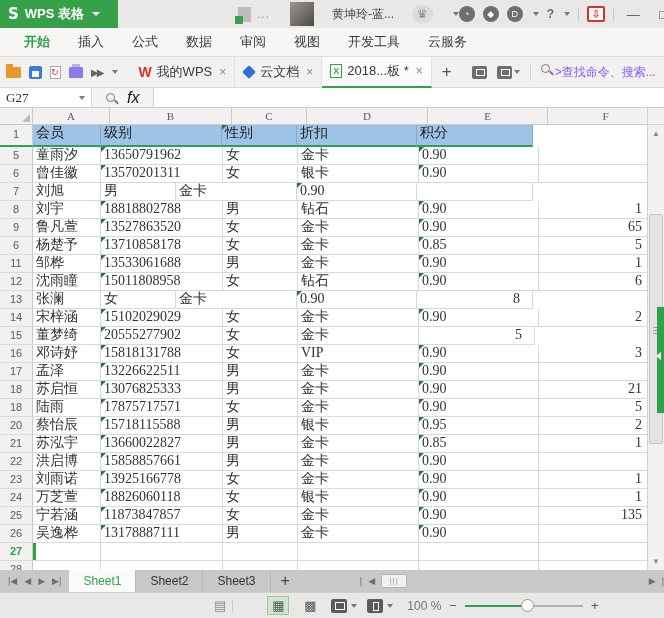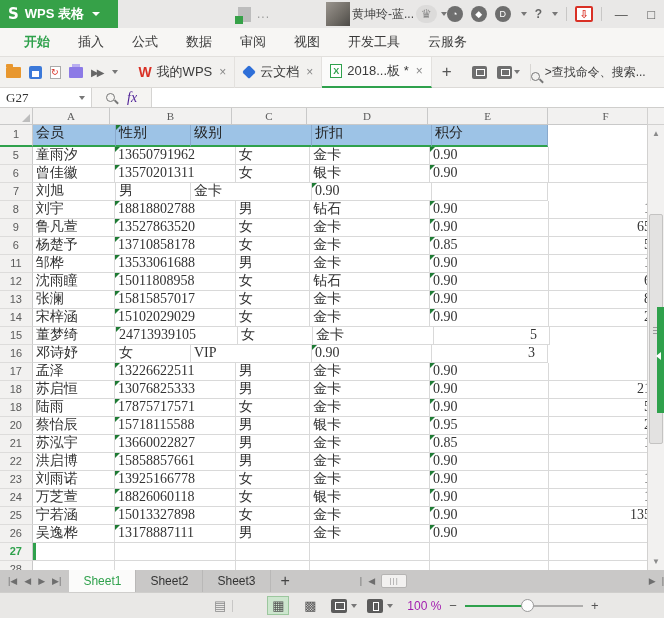--- a/index.html
+++ b/index.html
@@ -45,40 +45,40 @@
 .dtabs{display:flex;align-items:stretch;height:31px;margin-left:6px}
 .dtab{display:flex;align-items:center;gap:5px;padding:0 8px;font-size:13px;color:#3a3a3a;border-right:1px solid #E3E1DE}
 .dtab .x{color:#888;font-size:12px;padding-left:2px}
 .dtab.active{background:#FBFBFA;border-bottom:2px solid #2FA14C}
 .wlogo{color:#D93025;font-weight:bold;font-size:14px}
 .cube{width:12px;height:12px;background:#2E6FD8;transform:rotate(45deg) scale(.8);border-radius:2px}
 .xlsdoc{width:12px;height:14px;background:#fff;border:1px solid #2FA14C;color:#2FA14C;font-size:9px;line-height:13px;text-align:center;font-weight:bold}
 .addtab{padding:0 10px;font-size:17px;color:#555;display:flex;align-items:center}
 .tbic{width:15px;height:13px;background:#6E6E6E;border-radius:2px;position:relative;margin-left:10px}
 .tbic:after{content:"";position:absolute;left:4px;top:3px;width:7px;height:5px;border:1px solid #fff}
-.searchbox{margin-left:10px;display:flex;align-items:flex-end;gap:5px;border-left:1px solid #D8D6D3;color:#404040}
+.searchbox{margin-left:10px;display:flex;align-items:flex-start;gap:5px;border-left:1px solid #D8D6D3;padding-left:10px;color:#8b5cf6}
 .mag{width:9px;height:9px;border:1.5px solid #777;border-radius:50%;position:relative}
 .mag:after{content:"";position:absolute;left:7px;top:7px;width:5px;height:1.5px;background:#777;transform:rotate(45deg)}
 
 #formulabar{position:absolute;left:0;top:88px;width:664px;height:20px;background:#F5F4F2;border-bottom:1px solid #CFCECC;display:flex;align-items:stretch}
 .namebox{width:92px;background:#fff;border-right:1px solid #D5D4D2;display:flex;align-items:center;justify-content:space-between;padding:0 6px;font-family:"Liberation Serif","DejaVu Serif",serif;font-size:13px}
 .fxzone{display:flex;align-items:center;gap:12px;padding:0 14px;border-right:1px solid #D5D4D2}
-.fx{font-family:Liberation Serif, serif;font-style:italic;font-size:14px;color:#4c1d95}
+.fx{font-family:Liberation Sans, sans-serif;font-style:italic;font-size:16px;color:#0f172a}
 .finput{flex:1;background:#fff}
 
 #grid{position:absolute;left:0;top:108px;width:664px;height:462px;background:#fff;overflow:hidden}
 .cols{display:flex;height:17px}
 .corner{width:33px;background:#F2F1F0;border-right:1px solid #C9C9C9;border-bottom:1px solid #C9C9C9;position:relative}
 .corner:after{content:"";position:absolute;right:2px;bottom:2px;width:0;height:0;border-bottom:8px solid #BDBDBD;border-left:8px solid transparent}
 .colh{background:#F2F1F0;border-right:1px solid #C9C9C9;border-bottom:1px solid #C9C9C9;text-align:center;color:#5A5A5A;font-size:11px;line-height:16px;font-family:"Liberation Serif","DejaVu Serif",serif}
 .cols .idx-0{width:77px}.cols .idx-1{width:122px}.cols .idx-2{width:75px}.cols .idx-3{width:121px}.cols .idx-4{width:120px}.cols .idx-5{width:116px}
 .r{display:flex;height:18px}
 .rn{width:33px;background:#F2F1F0;border-right:1px solid #C9C9C9;border-bottom:1px solid #DDDCDB;color:#5A5A5A;text-align:center;font-size:11px;line-height:17px}
 .c{position:relative;border-right:1px solid #D9D9D9;border-bottom:1px solid #D9D9D9;padding:0 3px;font-family:"Liberation Serif","DejaVu Serif",serif;font-size:14px;line-height:16px;white-space:nowrap;overflow:hidden}
-.ca{width:83px}.cb{width:122px}.cc{width:75px}.cd{width:121px}.ce{width:120px}
+.ca{width:68px}.cb{width:122px}.cc{width:75px}.cd{width:121px}.ce{width:120px}
 .cf{width:116px;text-align:right;padding-right:12px}
 .tri{position:absolute;left:0;top:0;width:0;height:0;border-top:5px solid #1E7B34;border-right:5px solid transparent}
 .hr{height:22px}
 .hr .rn{line-height:19px;border-bottom:2px solid #2FA14C}
 .hr .c{background:#9DC3E6;border-right:1px solid #89A9CC;border-bottom:2px solid #2FA14C;font-size:14px;color:#222}
 .req{color:#E00000;font-weight:bold}
 .selected .rn{color:#2FA14C;font-weight:bold}
 .selected .ca{box-shadow:inset 3px 0 0 #2FA14C}
 
 #vscroll{position:absolute;right:0;top:0;width:17px;height:462px;background:#F2F1F0;border-left:1px solid #D2D1D0;display:flex;flex-direction:column;align-items:center}
@@ -102,40 +102,40 @@
 #statusbar{position:absolute;left:0;top:592px;width:664px;height:26px;background:#E9E8E6;border-top:1px solid #CFCECC;display:flex;align-items:center}
 .propsic{margin-left:214px;color:#8a8a8a;font-size:13px}
 .statsep{width:1px;height:12px;background:#C8C7C6;margin-left:6px}
 .viewgrp{display:flex;align-items:center;gap:10px;margin-left:34px}
 .vbtn{width:22px;height:19px;display:flex;align-items:center;justify-content:center;font-size:13px;color:#555}
 .vbtn.on{background:#CDE6CE;border:1px solid #9CC79E}
 .darkic{width:16px;height:14px;background:#5B5B5B;border-radius:2px;position:relative}
 .darkic:after{content:"";position:absolute;left:4px;top:3px;width:8px;height:6px;border:1px solid #fff}
 .darkic.alt:after{width:4px;height:7px;left:6px}
 .zoomgrp{display:flex;align-items:center;gap:8px;margin-left:14px}
-.zoomtxt{font-size:12px;color:#a21caf}
+.zoomtxt{font-size:12px;color:#737373}
 .zbtn{color:#555;font-size:13px}
 .ztrack{position:relative;width:118px;height:2px;background:#AFAEAD}
 .zfill{position:absolute;left:0;top:0;height:2px;width:62px;background:#2FA14C}
 .zhandle{position:absolute;left:56px;top:-6px;width:13px;height:13px;border-radius:50%;background:#FDFDFD;border:1px solid #9a9a9a}
 </style>
 </head>
 <body>
 
 <div id="titlebar">
   <div class="logo">
     <span class="s">S</span>
     <span class="lt">WPS 表格</span>
     <span class="wcaret"></span>
   </div>
   <div class="mid">
     <span class="minidoc"></span>
     <span class="dots">...</span>
   </div>
-  <div style="display:flex;align-items:center;gap:2px;margin-left:56px">
+  <div style="display:flex;align-items:center;gap:18px;margin-left:20px">
     <span class="avatar"></span>
     <span class="uname">黄坤玲-蓝...</span>
     <span class="crownbox">
       <span class="crown">♛</span>
     </span>
     <span class="gcaret"></span>
   </div>
   <div class="right">
     <span class="circ">◔</span>
     <span class="circ">◆</span>
@@ -220,22 +220,22 @@
       <div class="colh idx-1">B</div>
       <div class="colh idx-2">C</div>
       <div class="colh idx-3">D</div>
       <div class="colh idx-4">E</div>
       <div class="colh idx-5">F</div>
     </div>
 
   <div class="r hr">
     <div class="rn">1</div>
     <div class="c ca">会员</div>
+    <div class="c cd">级别</div>
     <div class="c cc"><span class="tri"></span><span>性别</span></div>
-    <div class="c cd">级别</div>
     <div class="c ce">折扣</div>
     <div class="c cf" style="text-align:left">积分</div>
   </div>
 
   <div>
 
   <div class="r idx-0">
         <div class="rn">5</div>
         <div class="c ca">童雨汐</div>
         <div class="c cb"><span class="tri"></span><span>13650791962</span></div>
@@ -302,46 +302,46 @@
         <div class="c ca">沈雨瞳</div>
         <div class="c cb"><span class="tri"></span><span>15011808958</span></div>
         <div class="c cc">女</div>
         <div class="c cd">钻石</div>
         <div class="c ce"><span class="tri"></span><span>0.90</span></div>
         <div class="c cf">6</div>
       </div>
       <div class="r idx-8">
         <div class="rn">13</div>
         <div class="c ca">张澜</div>
-        <div class="c cb"><span class="tri"></span><span>15815857017</span></div>
         <div class="c cc">女</div>
         <div class="c cd">金卡</div>
         <div class="c ce"><span class="tri"></span><span>0.90</span></div>
         <div class="c cf">8</div>
       </div>
       <div class="r idx-9">
         <div class="rn">14</div>
         <div class="c ca">宋梓涵</div>
         <div class="c cb"><span class="tri"></span><span>15102029029</span></div>
         <div class="c cc">女</div>
         <div class="c cd">金卡</div>
         <div class="c ce"><span class="tri"></span><span>0.90</span></div>
         <div class="c cf">2</div>
       </div>
       <div class="r idx-10">
         <div class="rn">15</div>
         <div class="c ca">董梦绮</div>
-        <div class="c cb"><span class="tri"></span><span>24713939105</span></div>
+        <div class="c cb"><span class="tri"></span><span>20555277902</span></div>
         <div class="c cc">女</div>
         <div class="c cd">金卡</div>
         <div class="c cf">5</div>
       </div>
       <div class="r idx-11">
         <div class="rn">16</div>
         <div class="c ca">邓诗妤</div>
+        <div class="c cb"><span class="tri"></span><span>15818131788</span></div>
         <div class="c cc">女</div>
         <div class="c cd">VIP</div>
         <div class="c ce"><span class="tri"></span><span>0.90</span></div>
         <div class="c cf">3</div>
       </div>
       <div class="r idx-12">
         <div class="rn">17</div>
         <div class="c ca">孟泽</div>
         <div class="c cb"><span class="tri"></span><span>13226622511</span></div>
         <div class="c cc">男</div>
@@ -408,21 +408,21 @@
         <div class="c ca">万芝萱</div>
         <div class="c cb"><span class="tri"></span><span>18826060118</span></div>
         <div class="c cc">女</div>
         <div class="c cd">银卡</div>
         <div class="c ce"><span class="tri"></span><span>0.90</span></div>
         <div class="c cf">1</div>
       </div>
       <div class="r idx-20">
         <div class="rn">25</div>
         <div class="c ca">宁若涵</div>
-        <div class="c cb"><span class="tri"></span><span>15013327898</span></div>
+        <div class="c cb"><span class="tri"></span><span>11873847857</span></div>
         <div class="c cc">女</div>
         <div class="c cd">金卡</div>
         <div class="c ce"><span class="tri"></span><span>0.90</span></div>
         <div class="c cf">135</div>
       </div>
       <div class="r idx-21">
         <div class="rn">26</div>
         <div class="c ca">吴逸桦</div>
         <div class="c cb"><span class="tri"></span><span>13178887111</span></div>
         <div class="c cc">男</div>

